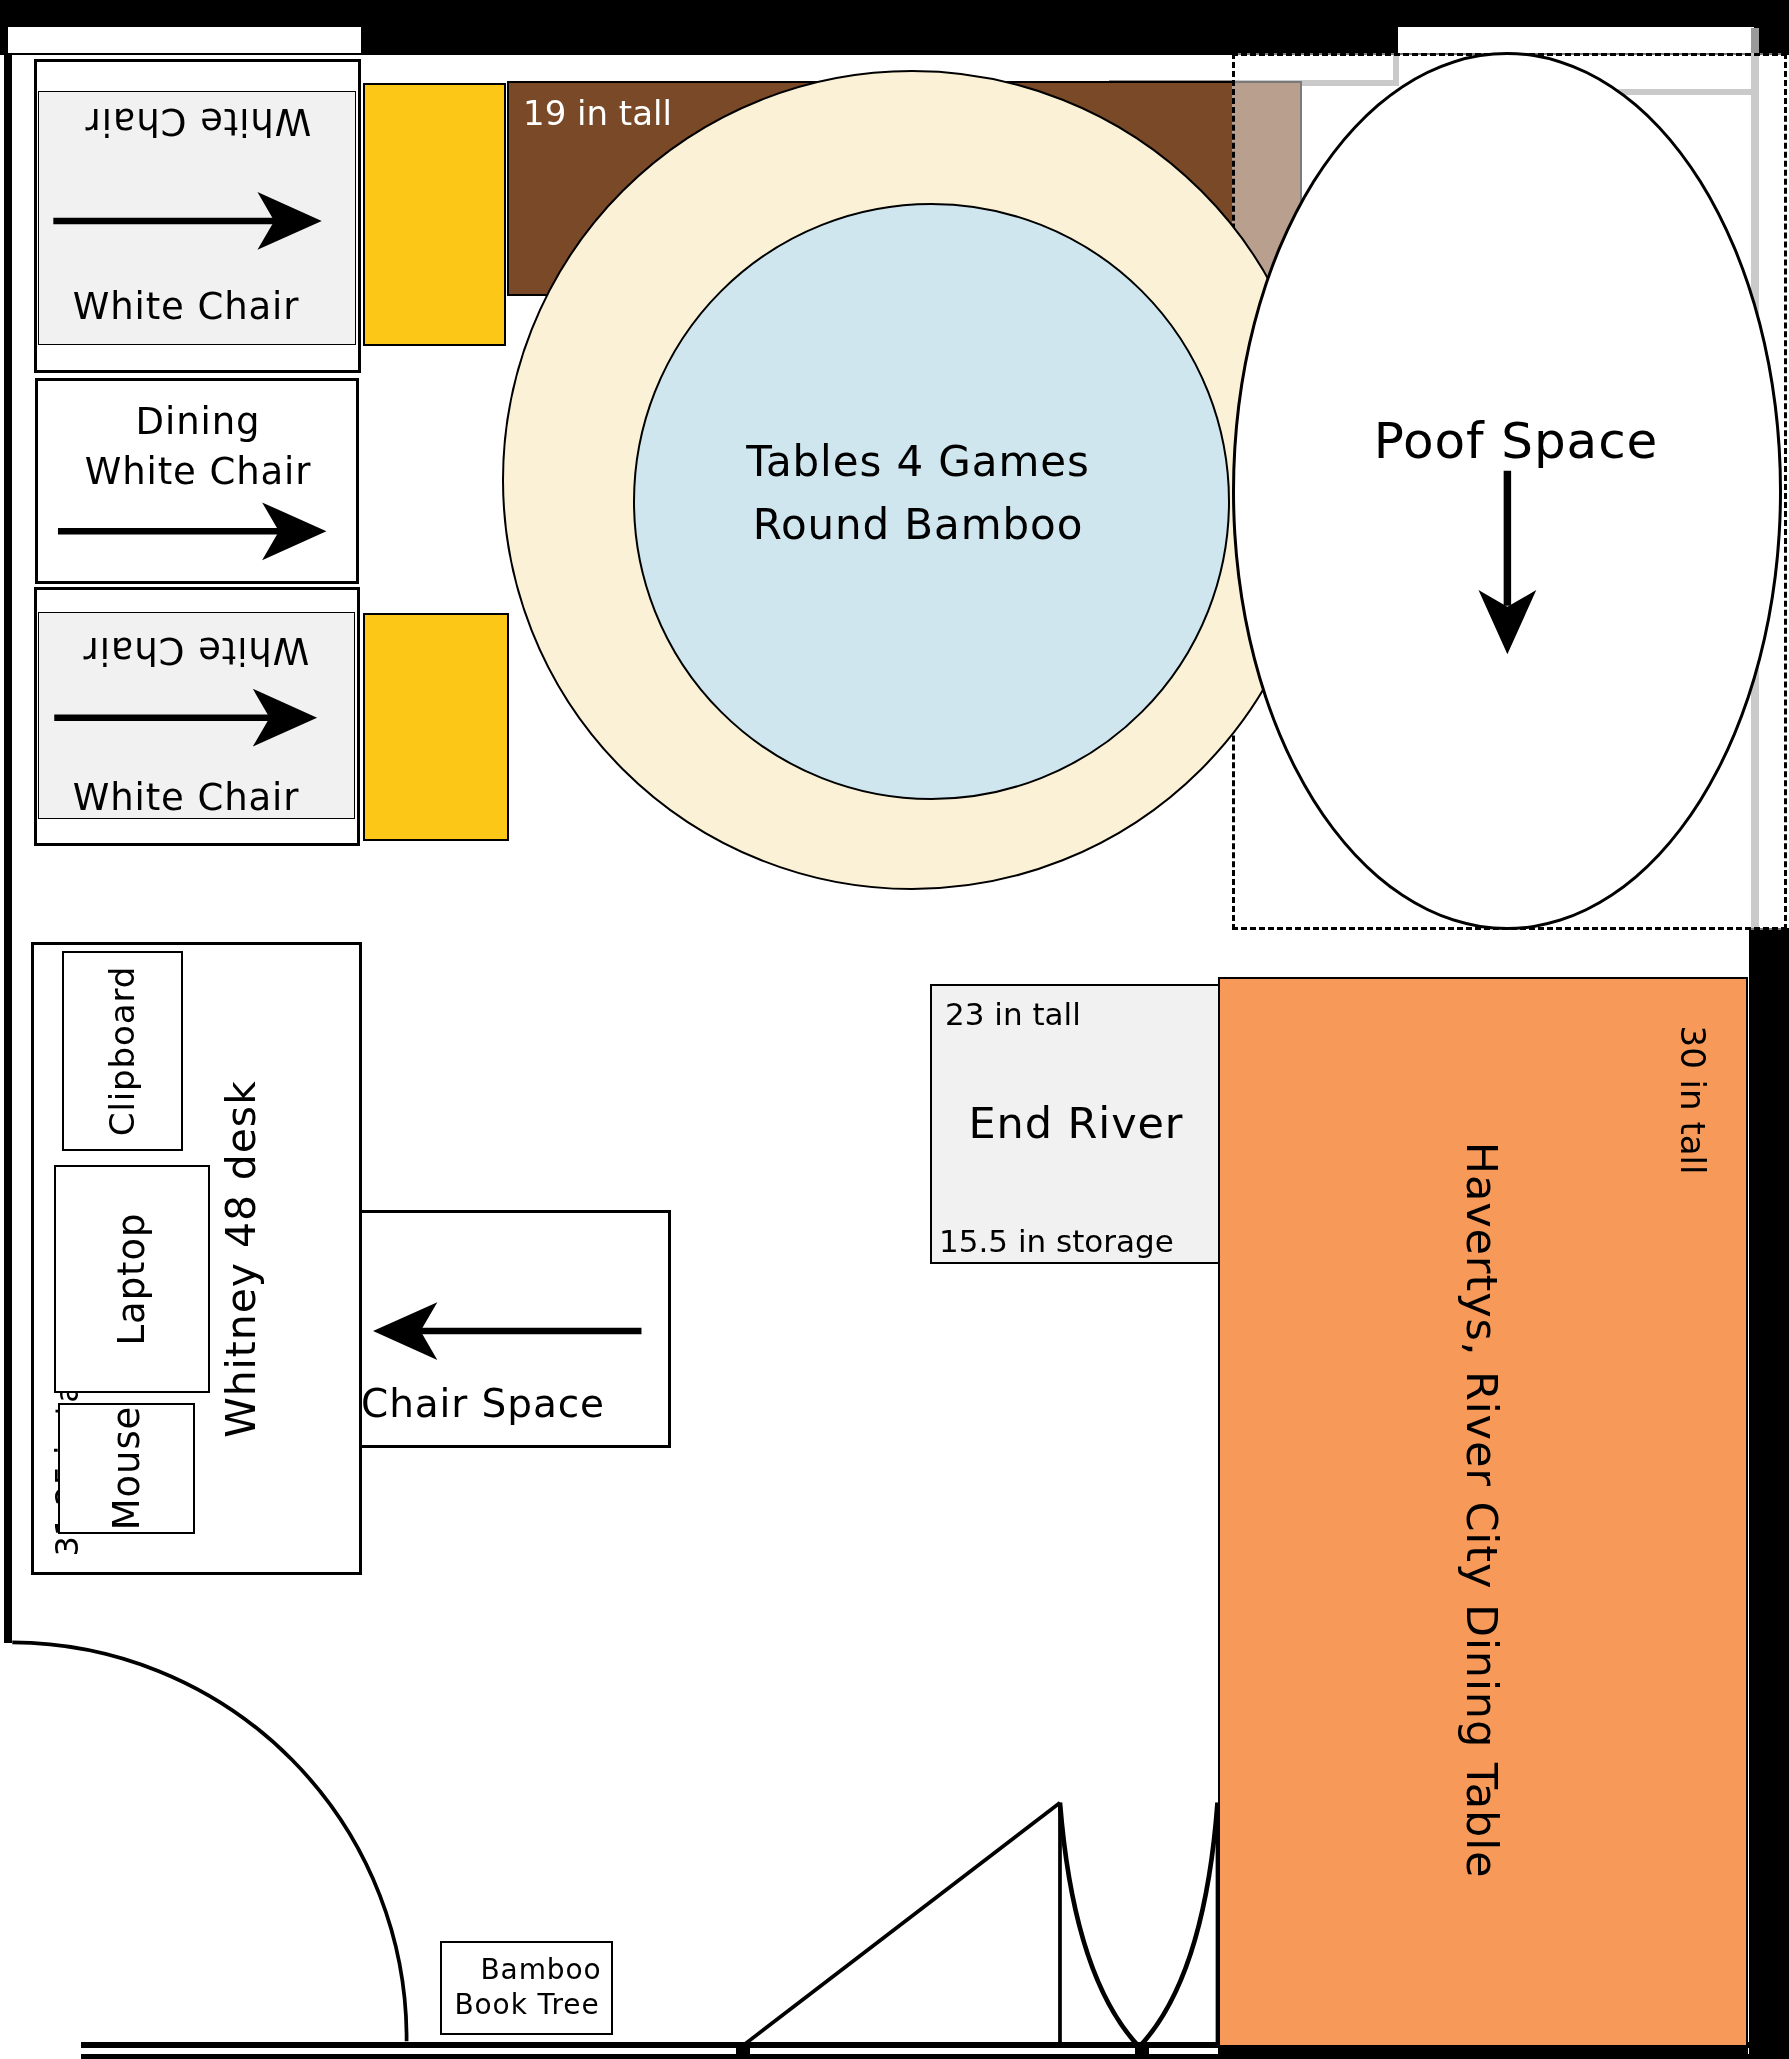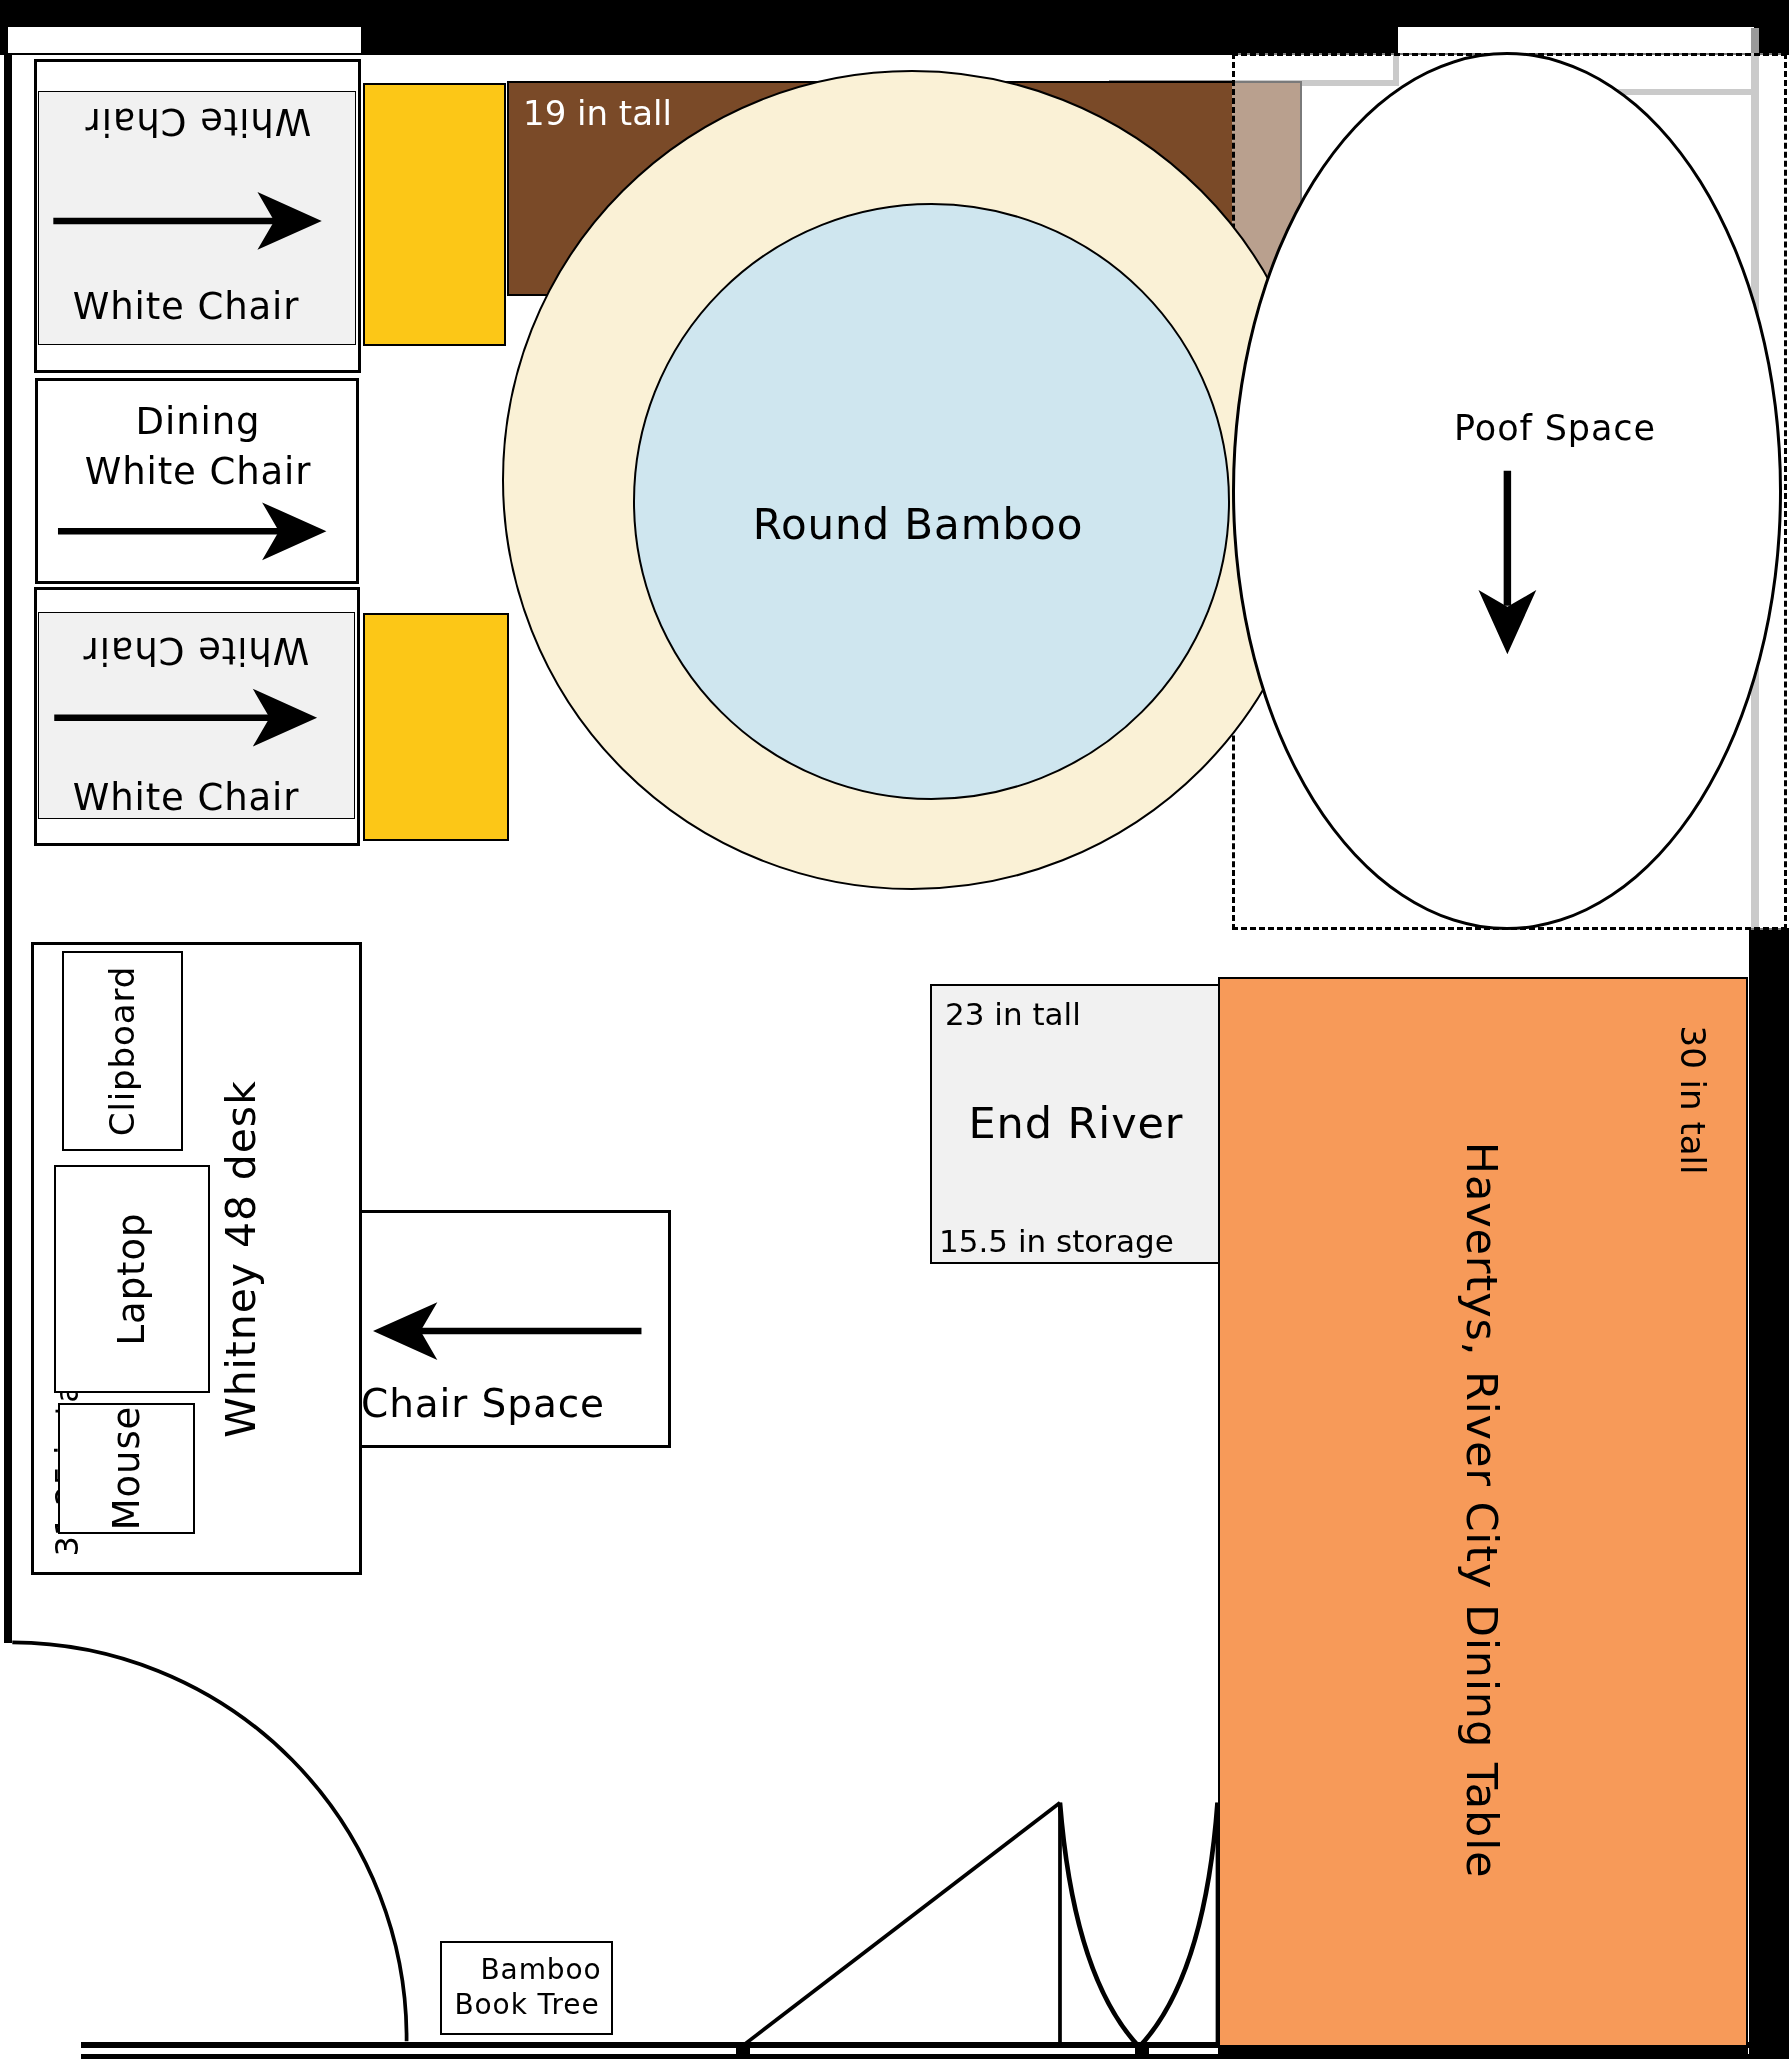--- a/index.html
+++ b/index.html
@@ -44,24 +44,25 @@
   <div class="abs win" style="left:1396px;top:89px;width:357px;height:5.6px;"></div>
   <div class="abs win" style="left:1751px;top:28px;width:8.4px;height:900px;"></div>
 
   <div class="abs" style="left:507px;top:81px;width:795px;height:215px;background:#7a4a28;border:2.8px solid #000;box-sizing:border-box;z-index:2;"></div>
   <div class="lbl" style="left:523px;top:93px;font-size:34px;color:#fff;z-index:3;">19 in tall</div>
 
   <div class="abs" style="left:1232px;top:53px;width:555px;height:877px;border:3.7px dashed #000;background:rgba(255,255,255,0.48);box-sizing:border-box;z-index:3;"></div>
 
   <div class="abs" style="left:502px;top:70px;width:820px;height:820px;border-radius:50%;background:#faf1d6;border:2.8px solid #000;box-sizing:border-box;z-index:4;"></div>
   <div class="abs" style="left:633px;top:203px;width:597px;height:597px;border-radius:50%;background:#cfe6ef;border:2.8px solid #000;box-sizing:border-box;z-index:5;"></div>
+  <div class="lbl hand ctr" style="left:918px;top:461px;font-size:42px;z-index:7;">Tables 4 Games</div>
   <div class="lbl hand ctr" style="left:918px;top:524px;font-size:42px;z-index:7;">Round Bamboo</div>
 
   <div class="abs" style="left:1232px;top:52px;width:550px;height:878px;border-radius:50%;background:#fff;border:3.7px solid #000;box-sizing:border-box;z-index:6;"></div>
-  <div class="lbl hand ctr" style="left:1516px;top:428px;font-size:35px;z-index:7;margin-left:39px;">Poof Space</div>
+  <div class="lbl hand ctr" style="left:1516px;top:441px;font-size:50px;z-index:7;">Poof Space</div>
 
   <div class="box" style="left:34px;top:59px;width:327px;height:314px;z-index:7;">
     <div class="grayfill" style="left:0.9px;top:29px;width:318px;height:254px;"></div>
   </div>
   <div class="lbl hand ctr-flip" style="left:198px;top:121px;font-size:37px;z-index:8;">White Chair</div>
   <div class="lbl hand ctr" style="left:186px;top:306px;font-size:37px;z-index:8;">White Chair</div>
 
   <div class="box" style="left:35px;top:378px;width:324px;height:206px;z-index:7;"></div>
   <div class="lbl hand ctr" style="left:198px;top:421px;font-size:37px;z-index:8;">Dining</div>
   <div class="lbl hand ctr" style="left:198px;top:471px;font-size:37px;z-index:8;">White Chair</div>

